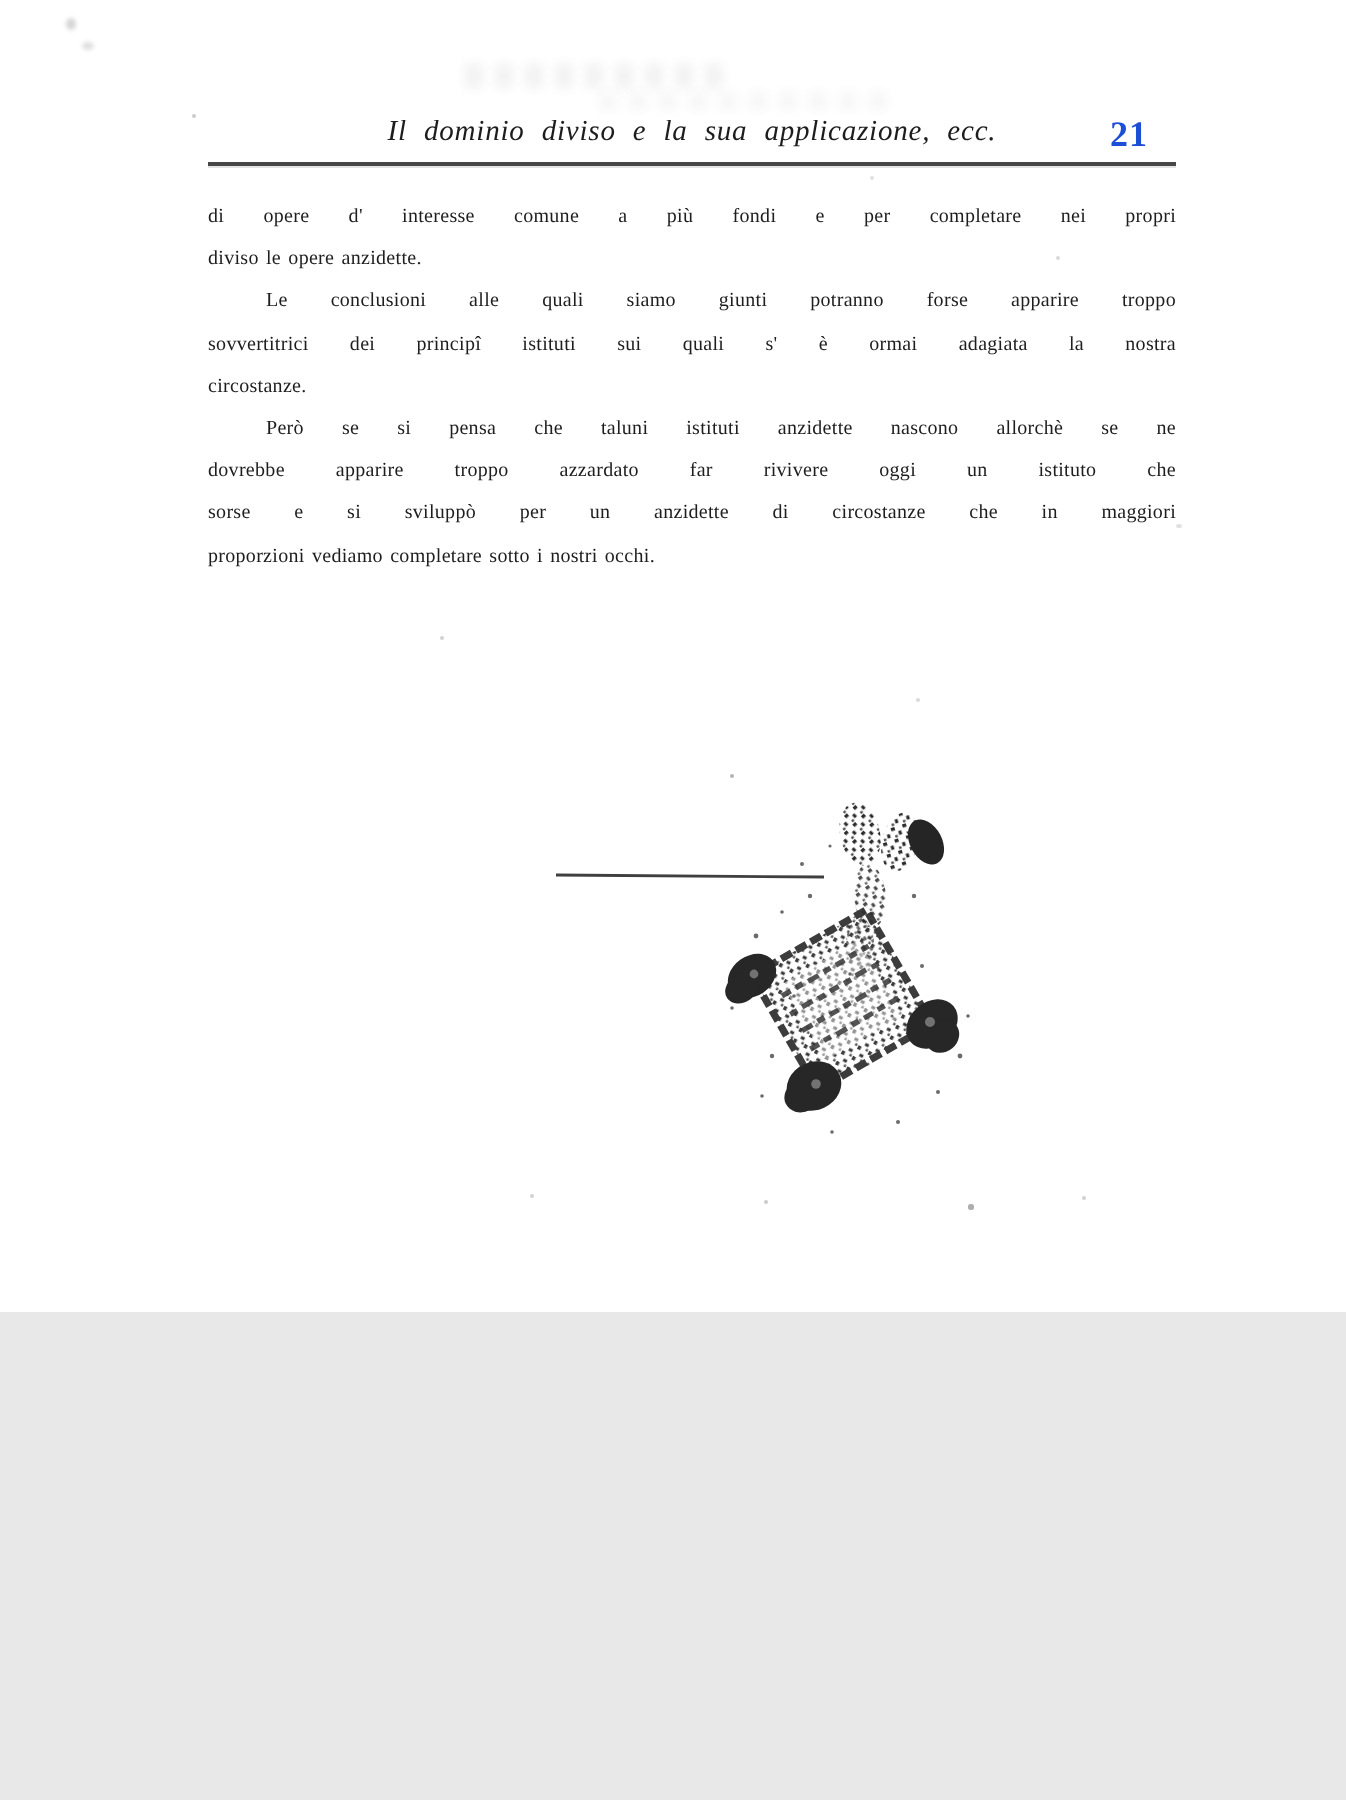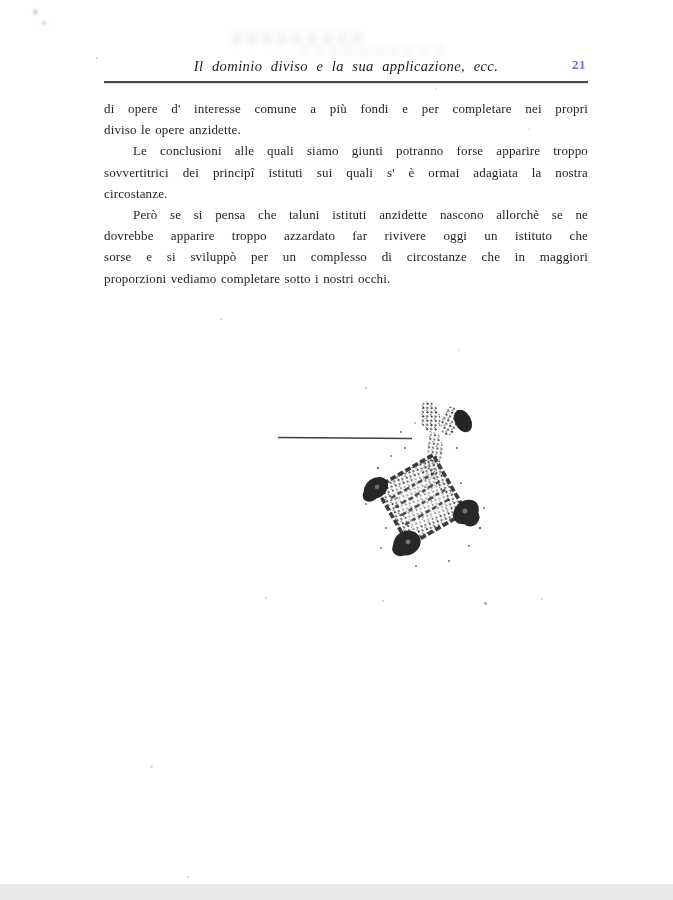--- a/index.html
+++ b/index.html
@@ -1,19 +1,19 @@
 <!DOCTYPE html>
 <html><head>
 <meta charset="utf-8">
 <style>
   html, body { margin: 0; padding: 0; background: #e8e8e8; }
   .page {
     position: relative;
     width: 673px;
-    height: 884px;
+    height: 656px;
     background: #ffffff;
     overflow: hidden;
     font-family: "Liberation Serif", "DejaVu Serif", serif;
     color: #1f1f1f;
   }
 
   
   .header-row {
     position: absolute;
     left: 104px; top: 58px;
@@ -25,41 +25,41 @@
     text-align: center;
     font-style: italic;
     font-size: 14.5px;
     letter-spacing: 0.4px;
     word-spacing: 4.5px;
     color: #1d1d1d;
     white-space: nowrap;
   }
   .page-number {
     position: absolute;
-    right: 2px; top: -1px;
-    font-size: 13px;
+    right: 14px; top: -1px;
+    font-size: 18px;
     font-weight: 700;
     letter-spacing: 0.5px;
-    color: #8b5cf6;
+    color: #1d4ed8;
   }
   .header-rule {
     position: absolute;
     left: 104px; top: 81px;
     width: 484px; height: 2px;
     background: #2e2e2e;
     opacity: 0.88;
     box-shadow: 0 1px 0 rgba(0,0,0,0.12);
   }
 
   
   .body-text {
     position: absolute;
     left: 104px; top: 98px;
     width: 484px;
-    font-size: 13px;
+    font-size: 10px;
     line-height: 21.2px;
     letter-spacing: 0.15px;
     word-spacing: 1px;
     color: #1e1e1e;
   }
   .line {
     height: 21.2px;
     overflow: hidden;
     text-align: justify;
     text-align-last: justify;
@@ -105,21 +105,21 @@
   <div class="header-rule"></div>
 
   <div class="body-text">
       <div class="line">di opere d' interesse comune a più fondi e per completare nei propri</div>
       <div class="line para-end">diviso le opere anzidette.</div>
       <div class="line indent">Le conclusioni alle quali siamo giunti potranno forse apparire troppo</div>
       <div class="line">sovvertitrici dei principî istituti sui quali s' è ormai adagiata la nostra</div>
       <div class="line para-end">circostanze.</div>
       <div class="line indent">Però se si pensa che taluni istituti anzidette nascono allorchè se ne</div>
       <div class="line">dovrebbe apparire troppo azzardato far rivivere oggi un istituto che</div>
-      <div class="line">sorse e si sviluppò per un complesso di circostanze che in maggiori</div>
+      <div class="line">sorse e si sviluppò per un anzidette di circostanze che in maggiori</div>
       <div class="line para-end">proporzioni vediamo completare sotto i nostri occhi.</div>
     </div>
 
   <svg class="figure" width="240" height="190" viewBox="0 0 240 190">
     <defs>
       <pattern id="spk" width="6" height="6" patternUnits="userSpaceOnUse" patternTransform="rotate(-32)">
         <rect x="0" y="0" width="2" height="1.7" fill="#1f1f1f"></rect>
         <rect x="3.2" y="2.6" width="1.5" height="2" fill="#141414"></rect>
         <rect x="1" y="4.2" width="1.3" height="1.1" fill="#2b2b2b"></rect>
       </pattern>

